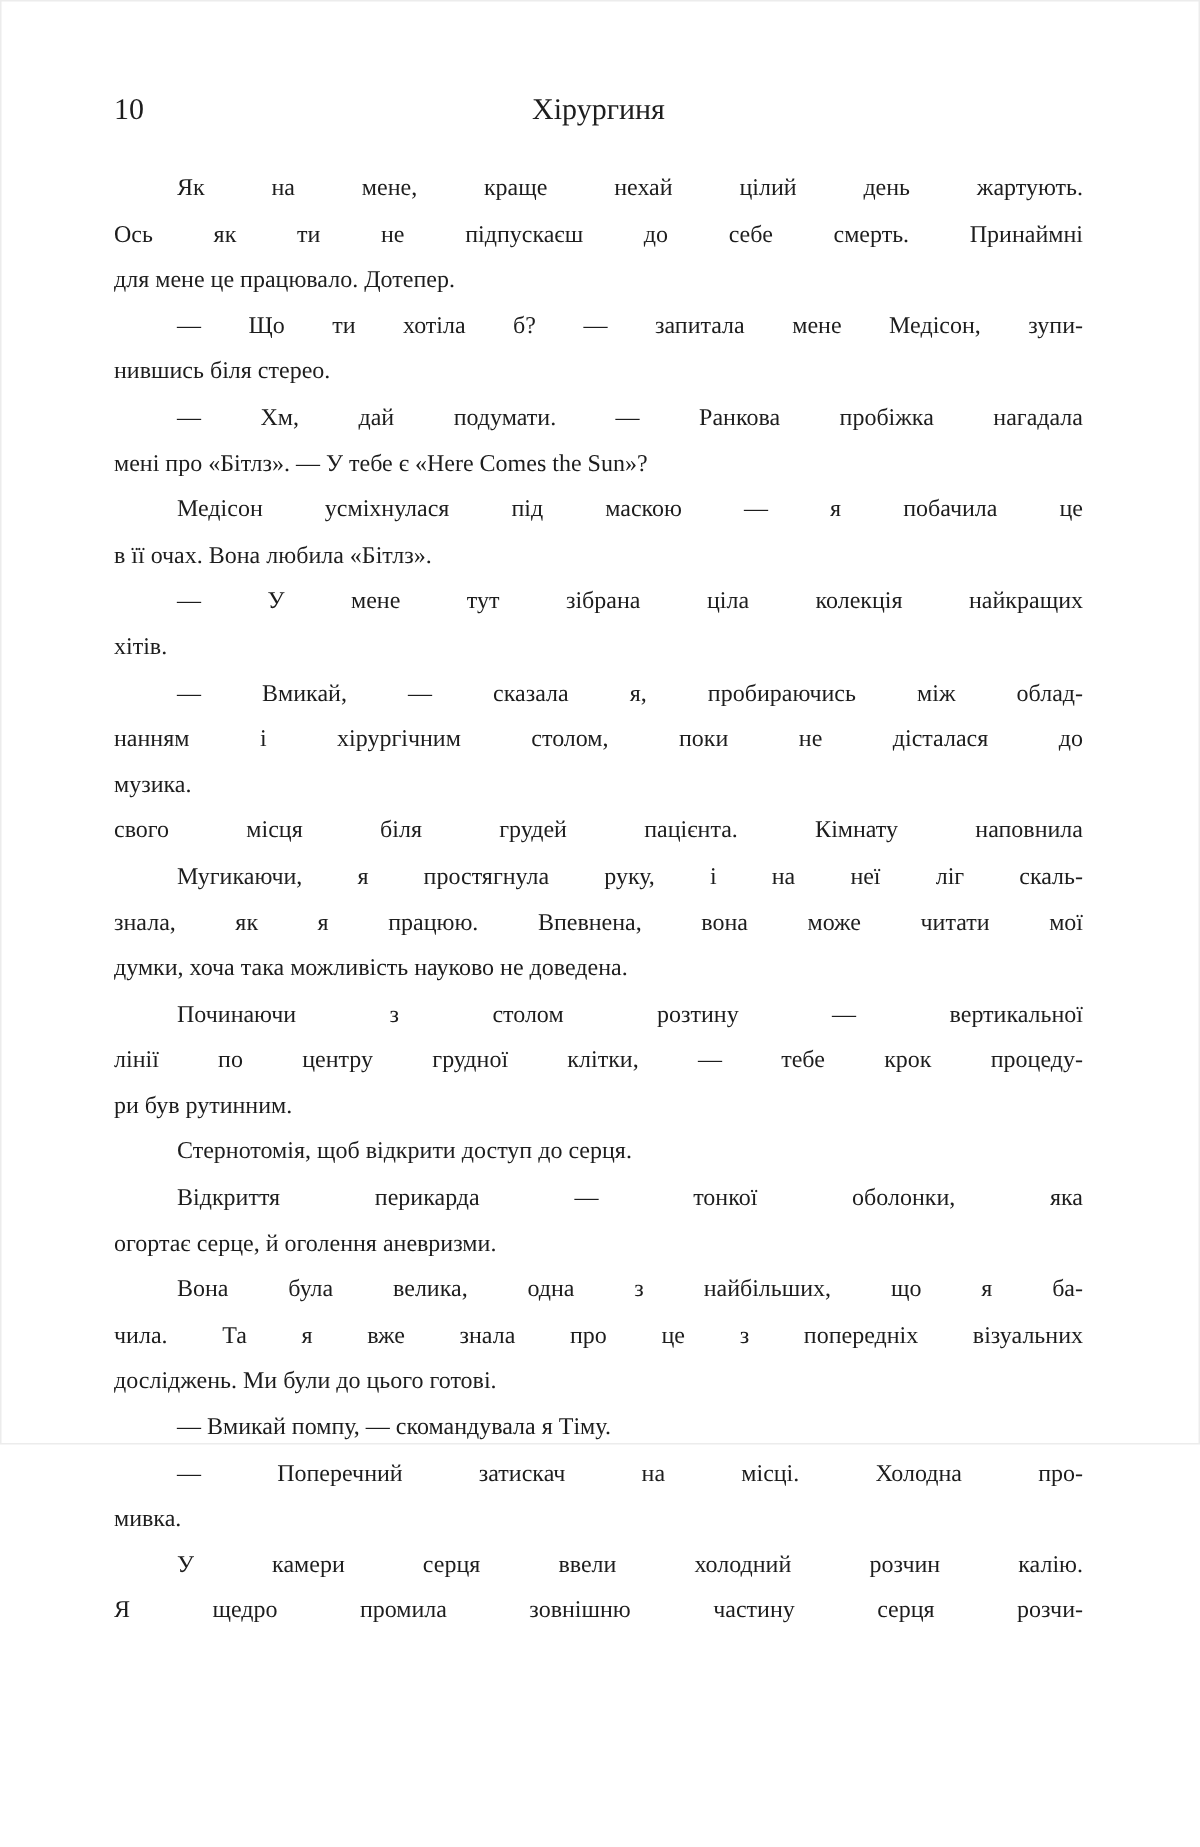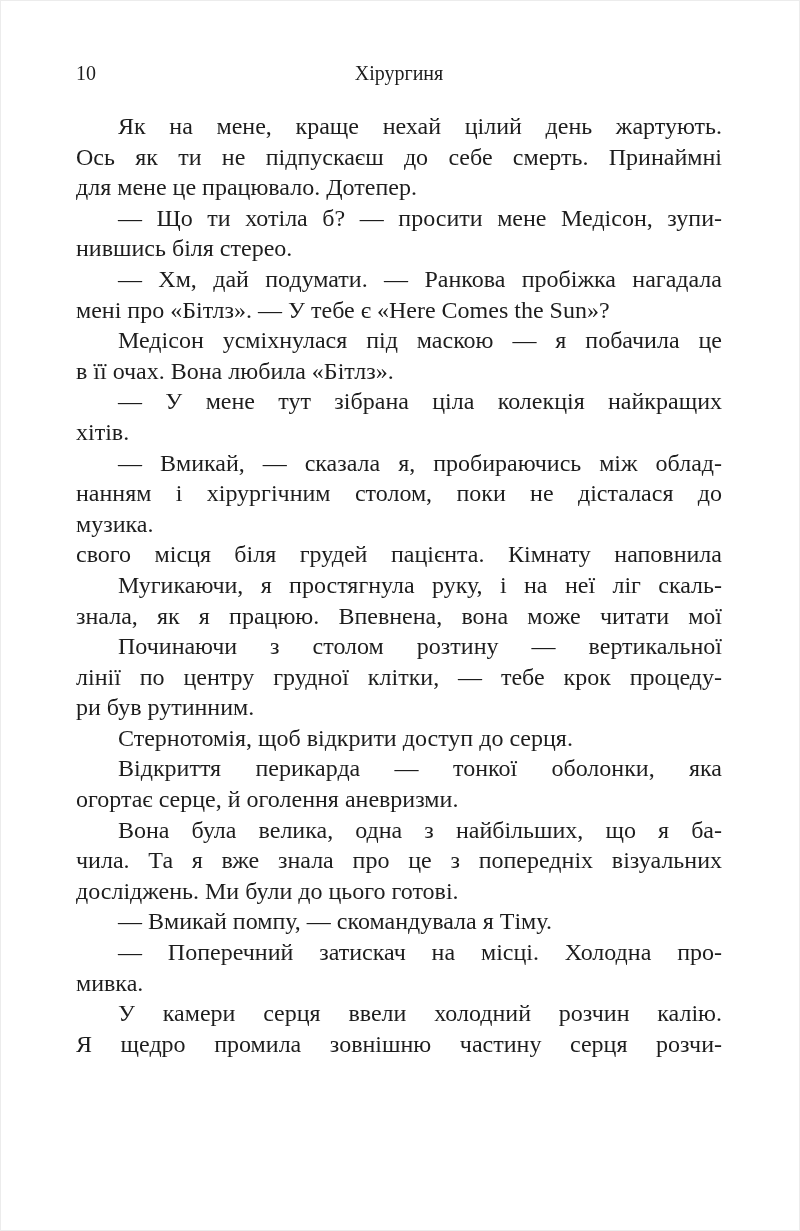--- a/index.html
+++ b/index.html
@@ -10,42 +10,42 @@
   body {
     width: 800px;
     height: 1231px;
     font-family: "Liberation Serif", "DejaVu Serif", serif;
     color: #1d1d1d;
     overflow: hidden;
   }
   .page {
     box-sizing: border-box;
     width: 800px;
-    height: 1231px;
+    height: 963px;
     padding: 60px 77px 0 75px;
     background: #ffffff;
     border: 1px solid #ececec;
   }
   .running-header {
     position: relative;
     font-size: 20px;
     line-height: 24px;
     margin-bottom: 26px;
   }
   .page-number {
     position: absolute;
     left: 0;
     top: 0;
   }
   .running-title {
     display: block;
     text-align: center;
   }
   .text-block {
-    font-size: 24px;
+    font-size: 16px;
     line-height: 30.6px;
   }
   .paragraph {
     margin: 0;
   }
   .line {
     text-align: justify;
     white-space: normal;
   }
   .line.just {
@@ -63,21 +63,21 @@
     <span class="page-number">10</span>
     <span class="running-title">Хірургиня</span>
   </header>
   <main class="text-block">
       <div class="paragraph">
         <div class="line first just">Як на мене, краще нехай цілий день жартують.</div>
         <div class="line just">Ось як ти не підпускаєш до себе смерть. Принаймні</div>
         <div class="line">для мене це працювало. Дотепер.</div>
       </div>
       <div class="paragraph">
-        <div class="line first just">— Що ти хотіла б? — просити мене Медісон, зупи-</div>
+        <div class="line first just">— Що ти хотіла б? — запитала мене Медісон, зупи-</div>
         <div class="line">нившись біля стерео.</div>
       </div>
       <div class="paragraph">
         <div class="line first just">— Хм, дай подумати. — Ранкова пробіжка нагадала</div>
         <div class="line">мені про «Бітлз». — У тебе є «Here Comes the Sun»?</div>
       </div>
       <div class="paragraph">
         <div class="line first just">Медісон усміхнулася під маскою — я побачила це</div>
         <div class="line">в її очах. Вона любила «Бітлз».</div>
       </div>
@@ -87,20 +87,21 @@
       </div>
       <div class="paragraph">
         <div class="line first just">— Вмикай, — сказала я, пробираючись між облад-</div>
         <div class="line just">нанням і хірургічним столом, поки не дісталася до</div>
         <div class="line">музика.</div>
         <div class="line just">свого місця біля грудей пацієнта. Кімнату наповнила</div>
       </div>
       <div class="paragraph">
         <div class="line first just">Мугикаючи, я простягнула руку, і на неї ліг скаль-</div>
         <div class="line just">знала, як я працюю. Впевнена, вона може читати мої</div>
+        <div class="line">думки, хоча така можливість науково не доведена.</div>
       </div>
       <div class="paragraph">
         <div class="line first just">Починаючи з столом розтину — вертикальної</div>
         <div class="line just">лінії по центру грудної клітки, — тебе крок процеду-</div>
         <div class="line">ри був рутинним.</div>
       </div>
       <div class="paragraph">
         <div class="line first">Стернотомія, щоб відкрити доступ до серця.</div>
       </div>
       <div class="paragraph">

